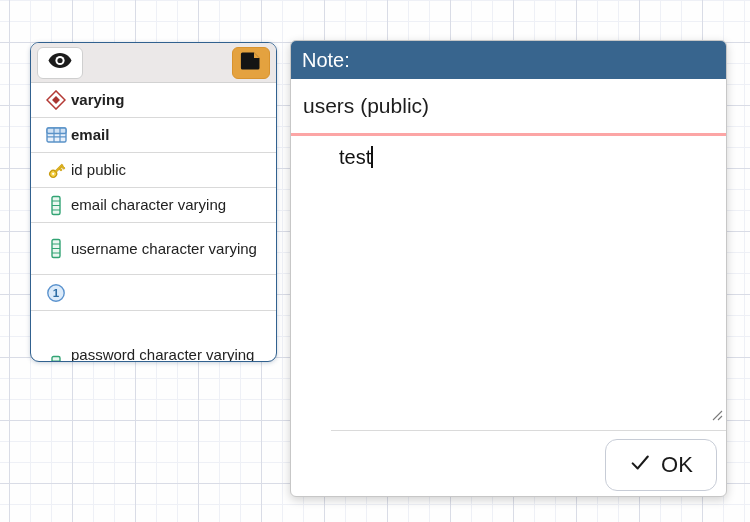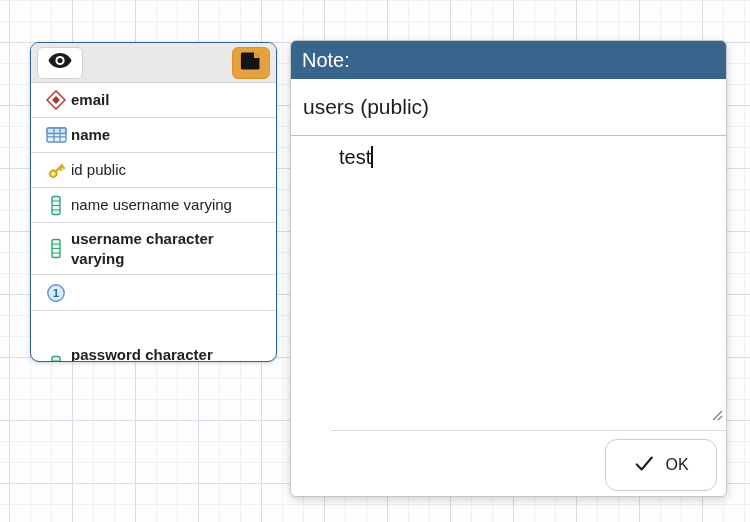--- a/index.html
+++ b/index.html
@@ -42,55 +42,55 @@
   }
   .node-row {
     display: flex; align-items: center; padding: 0 8px 0 10px;
     border-bottom: 1px solid #d9d9d9; color: #222; font-size: 15px;
     line-height: 20px;
   }
   .node-row:last-child { border-bottom: none; margin-top: 28px; }
   .node-row .ic { width: 30px; flex: 0 0 30px; display: flex; align-items: center; justify-content: center; }
   .node-row .lbl { flex: 1; overflow-wrap: anywhere; }
   .row-bold .lbl { font-weight: bold; }
-  .h35 { height: 35px; } .h52 { height: 52px; font-weight: bold; } .h36 { height: 36px; }
+  .h35 { height: 35px; } .h52 { height: 52px; } .h36 { height: 36px; }
 
   
   .note-dialog {
     position: absolute; left: 290px; top: 40px; width: 437px; height: 457px;
     background: #fff; border: 1px solid #c7c7c7; border-radius: 6px;
     box-shadow: 0 3px 10px rgba(0,0,0,.18);
     display: flex; flex-direction: column; overflow: hidden;
   }
   .dialog-header {
     height: 38px; background: #38658e; color: #fff;
     display: flex; align-items: center; padding: 0 11px;
     font-size: 20px; cursor: move;
   }
   .dialog-subtitle {
     height: 57px; display: flex; align-items: center; padding: 0 12px;
-    font-size: 21px; color: #1d1d1d; border-bottom: 1px solid #fca5a5;
+    font-size: 21px; color: #1d1d1d; border-bottom: 3px solid #fca5a5;
   }
   .dialog-textarea {
     position: relative; height: 295px; padding: 8px 8px; font-size: 20px;
     color: #111; border-bottom: 1px solid #dadada; cursor: text;
     line-height: 26px;
     margin-left: 40px;
   }
   .caret {
     display: inline-block; width: 2px; height: 22px; background: #111;
     vertical-align: -4px;
   }
   .resize-handle { position: absolute; right: 3px; bottom: 3px; cursor: nwse-resize; }
   .dialog-footer { position: relative; flex: 1; }
   .ok-btn {
     position: absolute; right: 9px; top: 8px; width: 112px; height: 52px;
     background: #fff; border: 1px solid #c7ccd6; border-radius: 12px;
     display: flex; align-items: center; justify-content: center; gap: 10px;
-    font-size: 16px; color: #1a1a1a; cursor: pointer;
+    font-size: 22px; color: #1a1a1a; cursor: pointer;
   }
 </style>
 </head>
 <body>
 
 <div class="canvas">
 
   <div class="table-node">
 
     <div class="node-toolbar">
@@ -113,34 +113,34 @@
       </div>
     </div>
 
     <div class="node-row row-bold h35">
       <span class="ic">
         <svg width="20" height="20" viewBox="0 0 20 20">
           <rect x="3.6" y="3.6" width="12.8" height="12.8" transform="rotate(45 10 10)" fill="none" stroke="#b43a35" stroke-width="1.5"></rect>
           <rect x="7.2" y="7.2" width="5.6" height="5.6" transform="rotate(45 10 10)" fill="#a93530"></rect>
         </svg>
       </span>
-      <span class="lbl">email</span>
+      <span class="lbl">varying</span>
     </div>
 
     <div class="node-row row-bold h35">
       <span class="ic">
         <svg width="21" height="18" viewBox="0 0 21 18">
           <rect x="1" y="2" width="19" height="14" rx="1.5" fill="#e9f1fb" stroke="#5a92c8" stroke-width="1.4"></rect>
           <rect x="1" y="2" width="19" height="5.5" rx="1.5" fill="#cfe1f4" stroke="#5a92c8" stroke-width="1.4"></rect>
           <line x1="8" y1="2" x2="8" y2="16" stroke="#5a92c8" stroke-width="1.2"></line>
           <line x1="14" y1="2" x2="14" y2="16" stroke="#5a92c8" stroke-width="1.2"></line>
           <line x1="1" y1="10.8" x2="20" y2="10.8" stroke="#5a92c8" stroke-width="1.2"></line>
         </svg>
       </span>
-      <span class="lbl">name</span>
+      <span class="lbl">email</span>
     </div>
 
     <div class="node-row h35">
       <span class="ic">
         <svg width="21" height="21" viewBox="0 0 21 21">
           <g transform="rotate(-45 10.5 10.5)">
             <circle cx="5.8" cy="10.5" r="3.4" fill="#f6d44d" stroke="#c99b10" stroke-width="1.4"></circle>
             <circle cx="5.8" cy="10.5" r="1.1" fill="#fff"></circle>
             <rect x="8.8" y="9.7" width="10" height="1.9" fill="#e0b51f" stroke="#c99b10" stroke-width="0.7"></rect>
             <rect x="13.2" y="11.4" width="1.8" height="2.6" fill="#e0b51f" stroke="#c99b10" stroke-width="0.7"></rect>
@@ -153,21 +153,21 @@
 
     <div class="node-row h35">
       <span class="ic">
         <svg width="20" height="21" viewBox="0 0 20 21">
           <rect x="6" y="1.5" width="8" height="18" rx="1.5" fill="#eaf7f0" stroke="#33a474" stroke-width="1.4"></rect>
           <line x1="6" y1="6" x2="14" y2="6" stroke="#33a474" stroke-width="1.2"></line>
           <line x1="6" y1="10.5" x2="14" y2="10.5" stroke="#33a474" stroke-width="1.2"></line>
           <line x1="6" y1="15" x2="14" y2="15" stroke="#33a474" stroke-width="1.2"></line>
         </svg>
       </span>
-      <span class="lbl">name username varying</span>
+      <span class="lbl">email character varying</span>
     </div>
 
     <div class="node-row h52">
       <span class="ic">
         <svg width="20" height="21" viewBox="0 0 20 21">
           <rect x="6" y="1.5" width="8" height="18" rx="1.5" fill="#eaf7f0" stroke="#33a474" stroke-width="1.4"></rect>
           <line x1="6" y1="6" x2="14" y2="6" stroke="#33a474" stroke-width="1.2"></line>
           <line x1="6" y1="10.5" x2="14" y2="10.5" stroke="#33a474" stroke-width="1.2"></line>
           <line x1="6" y1="15" x2="14" y2="15" stroke="#33a474" stroke-width="1.2"></line>
         </svg>

